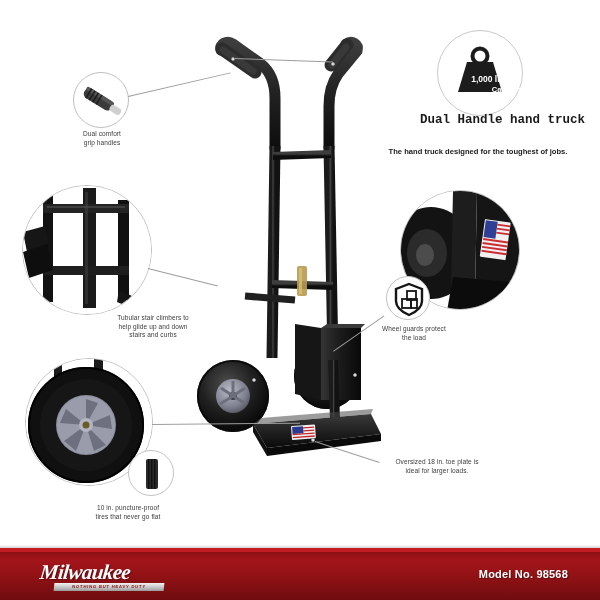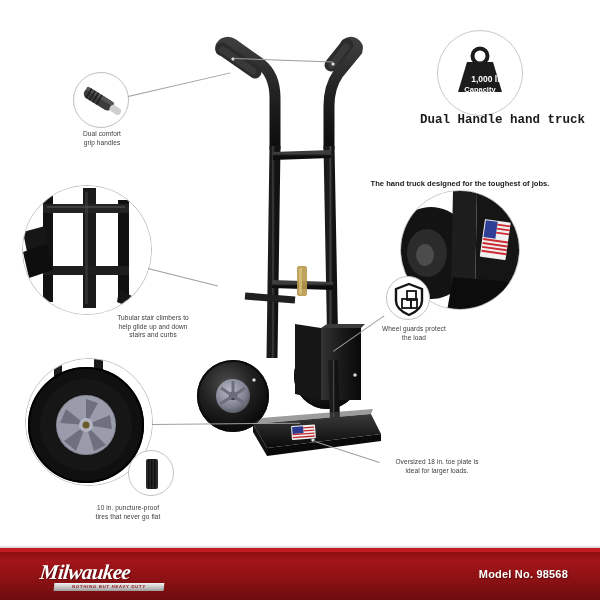--- a/index.html
+++ b/index.html
@@ -76,29 +76,28 @@
     width: 225px;
     text-align: center;
     font-size: 12.5px;
     font-weight: bold;
     line-height: 16px;
     color: #1a1a1a;
     font-family: Liberation Mono, monospace;
   }
   .cap-body {
     position: absolute;
-    left: 340px;
+    left: 358px;
     top: 146px;
     width: 240px;
     text-align: center;
     font-size: 7.6px;
     line-height: 12px;
     color: #222;
     font-weight: bold;
-    margin-top: 32px;
   }
 
   
   .product {
     position: absolute;
     left: 175px;
     top: 28px;
     width: 235px;
     height: 460px;
   }
@@ -304,21 +303,21 @@
   </div>
 
   <div class="cap-circle">
     <svg class="weight-icon" viewBox="0 0 62 56">
       <circle cx="31" cy="11" r="7.5" fill="none" stroke="#1c1c1c" stroke-width="4"></circle>
       <path d="M18 17 L 44 17 L 53 47 L 9 47 Z" fill="#1c1c1c"></path>
     </svg>
   </div>
   <div style="position:absolute;left:437px;top:30px;width:86px;height:86px;pointer-events:none;">
     <div style="position:absolute;left:8px;top:44px;width:86px;text-align:center;font-size:8.5px;font-weight:bold;color:#ffffff;">1,000 lb.</div>
-    <div style="position:absolute;left:0;top:55px;width:86px;text-align:center;font-size:7.5px;font-weight:bold;color:#ffffff;">Capacity</div>
+    <div style="position:absolute;left:0;top:55px;width:86px;text-align:right;font-size:7.5px;font-weight:bold;color:#ffffff;">Capacity</div>
   </div>
 
   <div class="cap-heading">
     <div>Dual Handle hand truck</div>
   </div>
   <div class="cap-body">
     <div>The hand truck designed for the toughest of jobs.</div>
   </div>
 
   <div class="callout-circle" style="left:73px;top:72px;width:56px;height:56px;">

